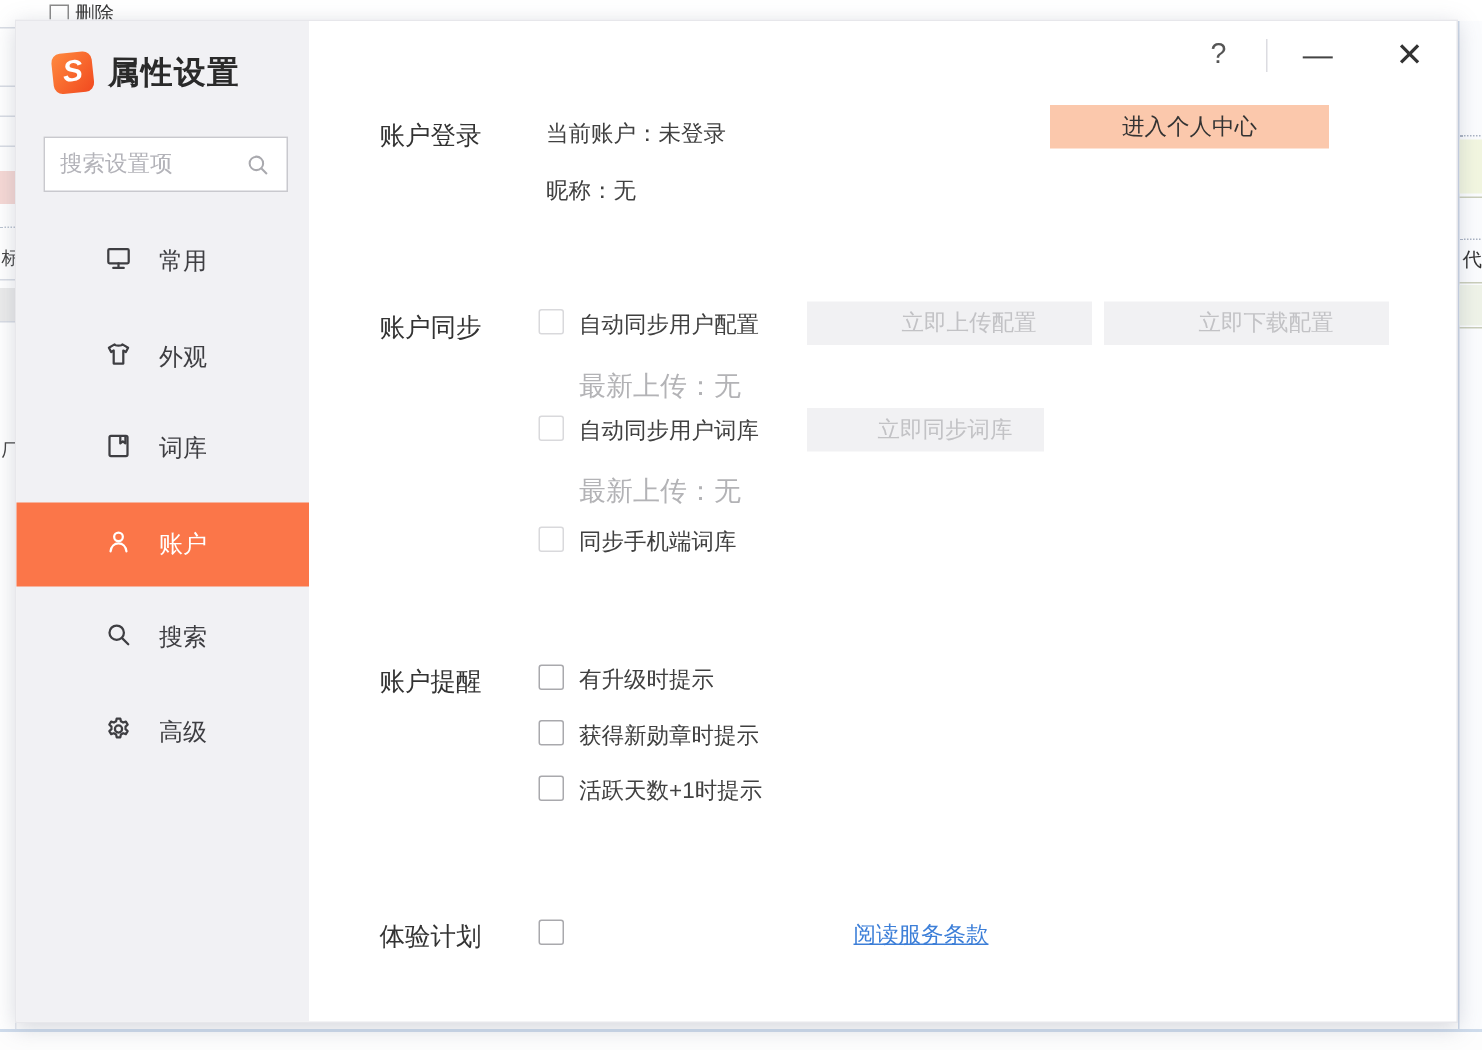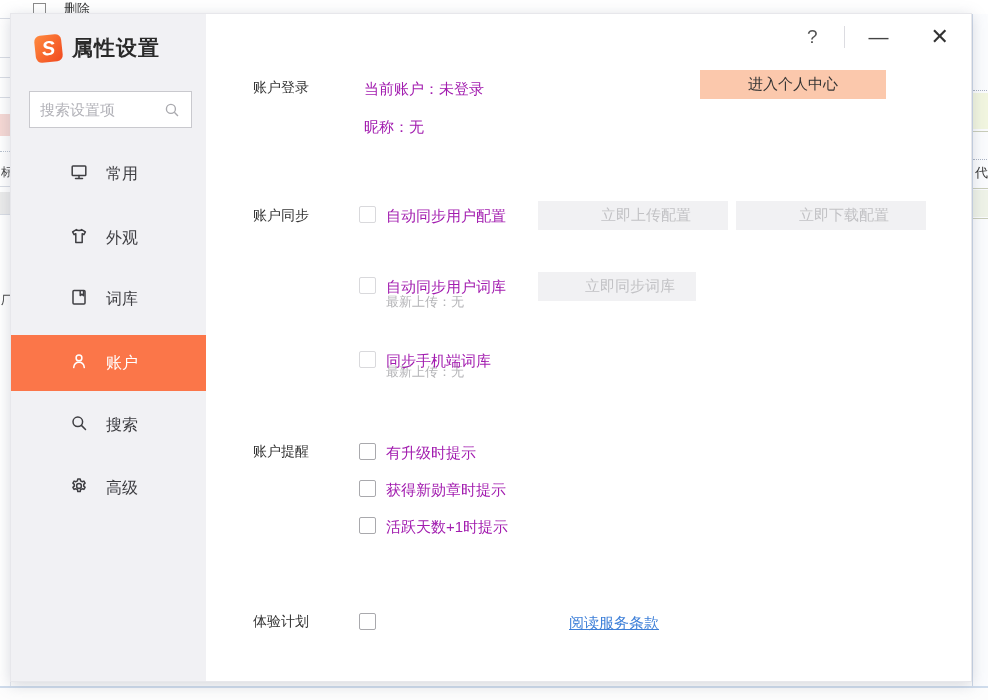--- a/index.html
+++ b/index.html
@@ -4,21 +4,21 @@
 <style>
   html,body{margin:0;padding:0;}
   body{
     width:988px;height:700px;position:relative;overflow:hidden;
     background:#fdfdfd;
     font-family:"Liberation Sans","DejaVu Sans",sans-serif;
     color:#333;
   }
   
   .bg-top{position:absolute;left:0;top:0;width:988px;height:14px;background:#fff;}
-  .bg-del{position:absolute;left:33px;top:0;display:flex;align-items:center;gap:18px;font-size:13px;color:#333;}
+  .bg-del{position:absolute;left:33px;top:0;display:flex;align-items:center;gap:4px;font-size:13px;color:#333;}
   .bg-del .box{width:11px;height:11px;border:1px solid #8a8a8a;background:#fff;display:inline-block;}
   .bg-left{position:absolute;left:0;top:14px;width:10px;height:672px;background:#fff;border-right:1px solid #e4e7ee;}
   .bg-left .hl{position:absolute;left:0;width:10px;border-top:1px solid #d8dce4;}
   .bg-left .dot{border-top:1px dotted #b9c2cf;}
   .bg-left .pink{position:absolute;left:0;top:100px;width:10px;height:22px;background:#f6d8d4;}
   .bg-left .gray{position:absolute;left:0;top:178px;width:10px;height:22px;background:#ebebeb;}
   .bg-left .ch{position:absolute;left:1px;font-size:12px;color:#444;}
   .bg-right{position:absolute;left:972px;top:14px;width:16px;height:672px;background:#fbfcfe;border-left:1px solid #cdd8e8;}
   .bg-right .hl{position:absolute;left:0;width:16px;border-top:1px solid #c9cdb9;}
   .bg-right .dot{border-top:1px dotted #a9b2c2;}
@@ -65,23 +65,23 @@
     font-size:16px;color:#3e3e42;cursor:pointer;
   }
   .nav-item svg{flex:0 0 auto;}
   .nav-item.selected{background:#fb7649;color:#fff;}
   .restore-btn{
     position:absolute;left:18px;top:620px;width:165px;height:35px;box-sizing:border-box;
     background:#f8f8fa;border:1px solid #e2e2e7;
     font-size:15px;color:#333;display:flex;align-items:center;justify-content:center;cursor:pointer;
   }
   
-  .sec-label{position:absolute;font-size:14px;font-weight:500;color:#333;}
-  .txt{position:absolute;font-size:15px;color:#a21caf;}
-  .muted{position:absolute;font-size:13px;color:#b3b3b6;margin-top:48px;}
+  .sec-label{position:absolute;font-size:17px;font-weight:500;color:#333;}
+  .txt{position:absolute;font-size:15px;color:#404040;}
+  .muted{position:absolute;font-size:18px;color:#b3b3b6;}
   .cb{
     position:absolute;width:15px;height:15px;box-sizing:content-box;
     border:1px solid #a9a9ad;background:#fff;border-radius:2px;cursor:pointer;
   }
   .cb.dis{border-color:#d9d9dc;}
   .btn{
     position:absolute;height:29px;box-sizing:border-box;border:none;cursor:pointer;
     font-size:15px;display:flex;align-items:center;justify-content:center;
     font-family:"Liberation Sans","DejaVu Sans",sans-serif;
   }

